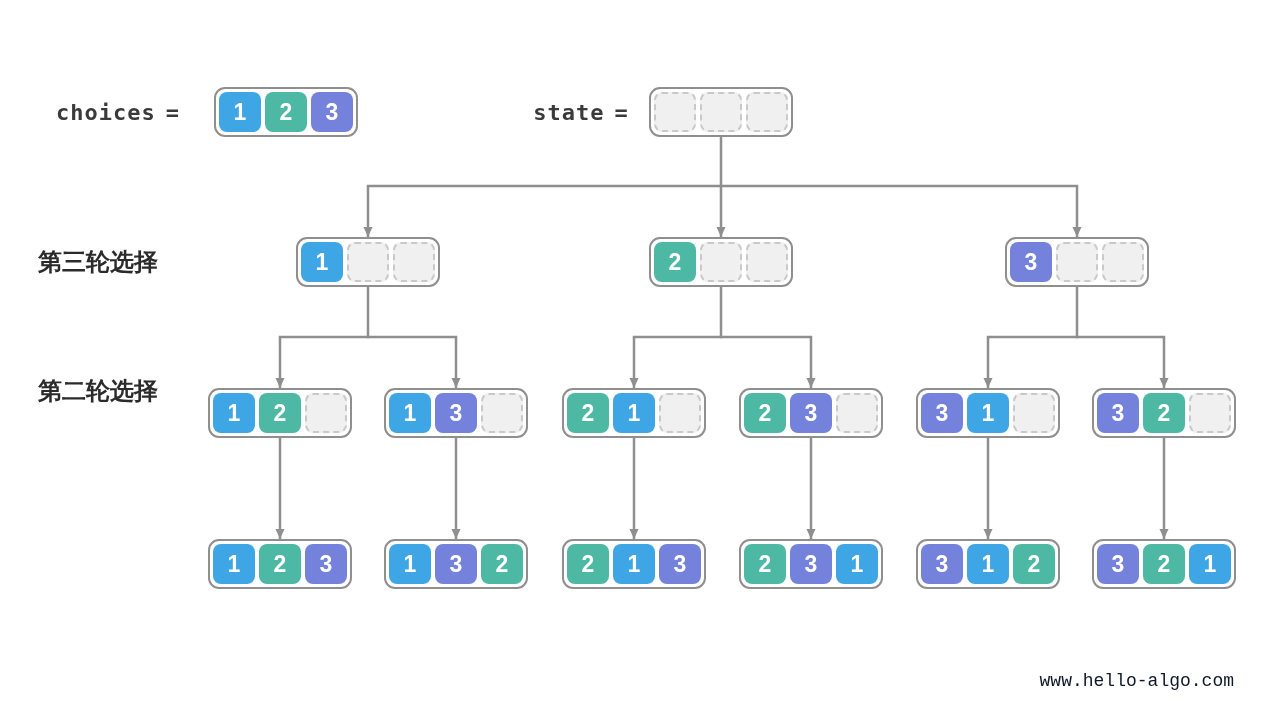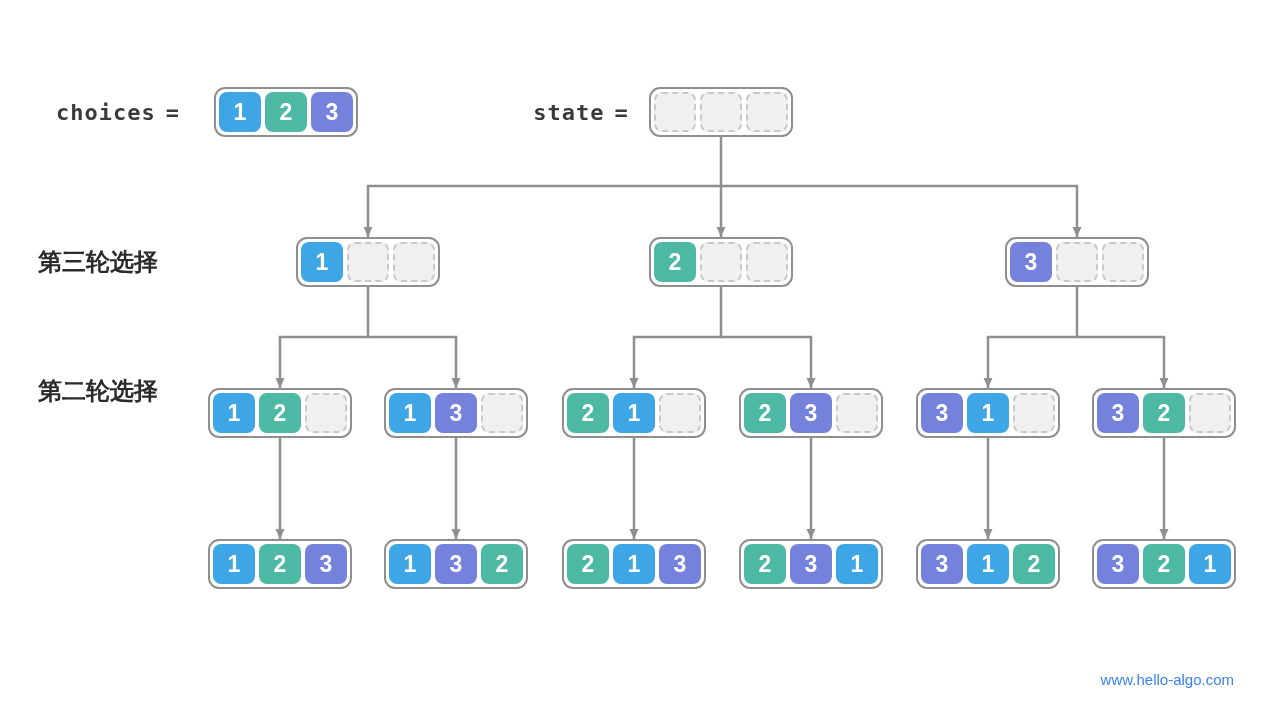--- a/index.html
+++ b/index.html
@@ -29,21 +29,21 @@
     font-family:"DejaVu Sans Mono",monospace;font-weight:700;font-size:22px;
     letter-spacing:1px;color:#3a3a3a;white-space:nowrap;
   }
   
   .row-label{
     position:absolute;left:38px;transform:translateY(-50%);
     font-size:24px;font-weight:600;color:#2b2b2b;white-space:nowrap;
   }
   .watermark{
     position:absolute;right:46px;top:671px;
-    font-family:Liberation Sans, sans-serif;font-size:15px;color:#3b82f6;
+    font-family:Liberation Mono, monospace;font-size:18px;color:#0f172a;
   }
 </style>
 </head>
 <body>
 
 <div class="canvas">
 
   <svg class="connectors" width="1280" height="720" viewBox="0 0 1280 720">
     <defs>
       <marker id="ah" markerUnits="userSpaceOnUse" markerWidth="12" markerHeight="12" refX="9" refY="4.5" orient="auto">

